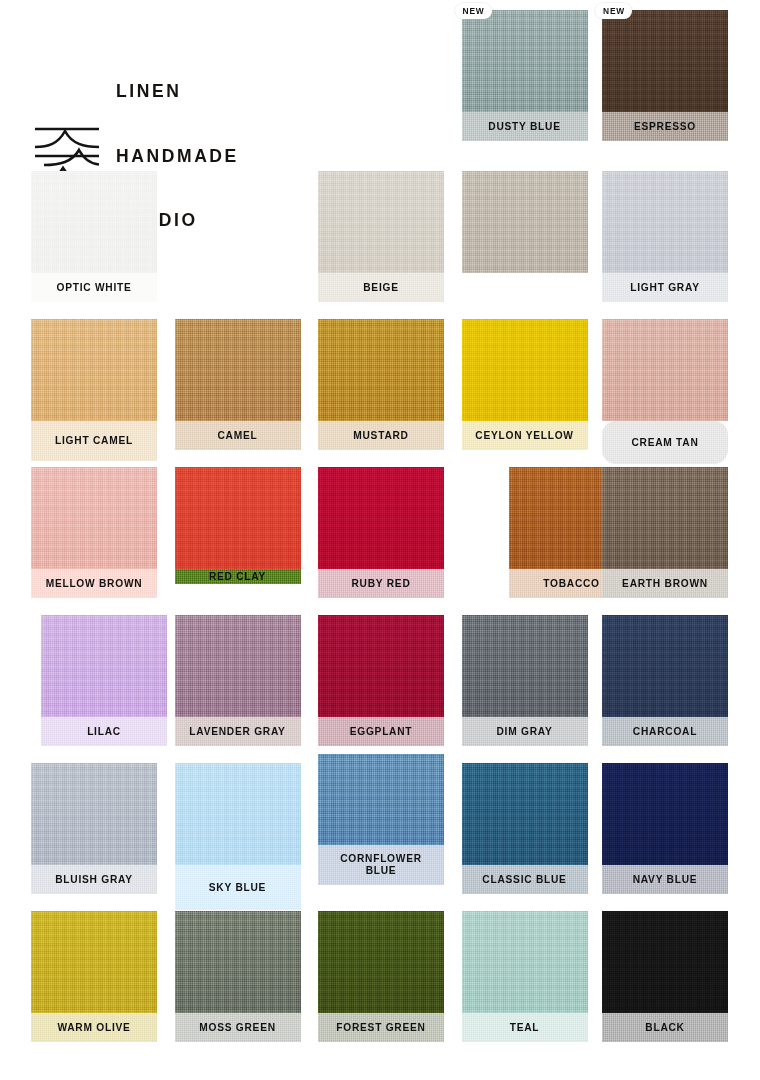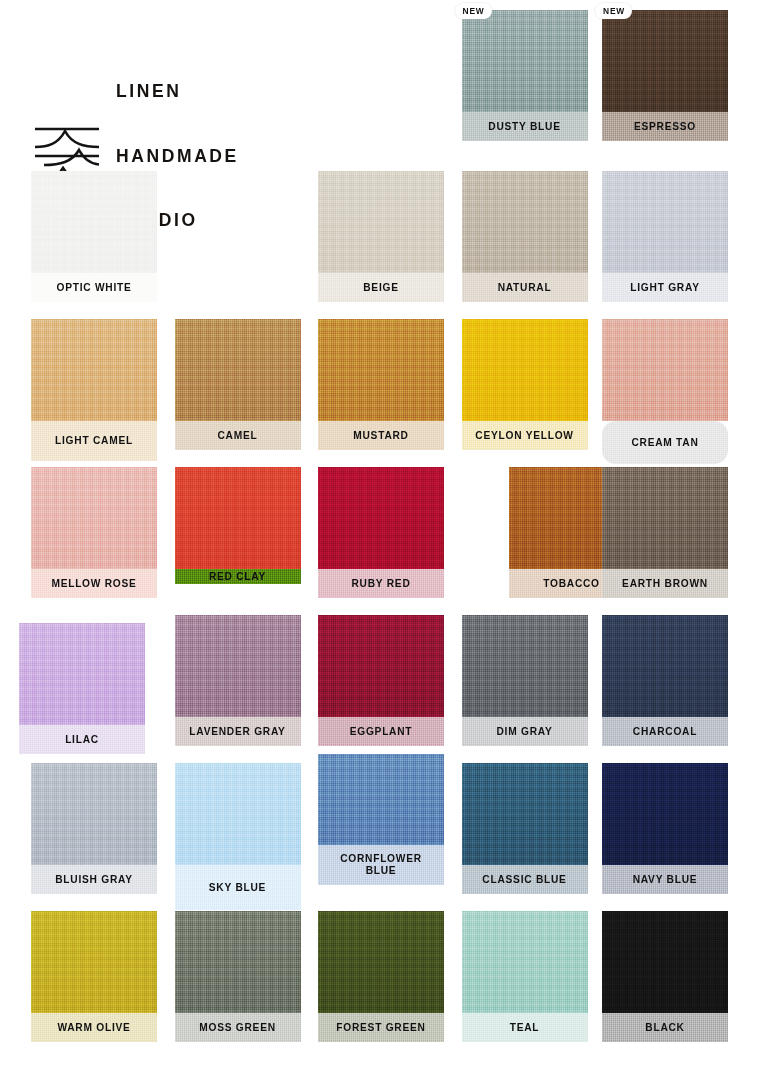--- a/index.html
+++ b/index.html
@@ -172,21 +172,20 @@
     <div class="swatch-card" style="left: 31px; top: 171px; height: 131px;">
       <div class="swatch-fabric" style="height: 102px; background-color: rgb(242, 242, 241);"></div>
       <div class="swatch-label" style="height: 29px; background-color: rgb(251, 251, 250);"><span>OPTIC WHITE</span></div>
     </div>
     <div class="swatch-card" style="left: 318px; top: 171px; height: 131px;">
       <div class="swatch-fabric" style="height: 102px; background-color: rgb(214, 207, 194);"></div>
       <div class="swatch-label" style="height: 29px; background-color: rgb(234, 230, 222);"><span>BEIGE</span></div>
     </div>
     <div class="swatch-card" style="left: 461.5px; top: 171px; height: 131px;">
       <div class="swatch-fabric" style="height: 102px; background-color: rgb(191, 181, 165);"></div>
-      <div class="swatch-label" style="height: 29px; background-color: rgb(221, 214, 203);"><span>NATURAL</span></div>
     </div>
     <div class="swatch-card" style="left: 602px; top: 171px; height: 131px;">
       <div class="swatch-fabric" style="height: 102px; background-color: rgb(199, 203, 212);"></div>
       <div class="swatch-label" style="height: 29px; background-color: rgb(227, 229, 234);"><span>LIGHT GRAY</span></div>
     </div>
     <div class="swatch-card" style="left: 31px; top: 319px; height: 131px;">
       <div class="swatch-fabric" style="height: 102px; background-color: rgb(220, 177, 118);"></div>
       <div class="swatch-label" style="height: 40px; background-color: rgb(240, 227, 203);"><span>LIGHT CAMEL</span></div>
     </div>
     <div class="swatch-card" style="left: 174.5px; top: 319px; height: 131px;">
@@ -200,39 +199,39 @@
     <div class="swatch-card" style="left: 461.5px; top: 319px; height: 131px;">
       <div class="swatch-fabric" style="height: 102px; background-color: rgb(232, 185, 13);"></div>
       <div class="swatch-label" style="height: 29px; background-color: rgb(243, 231, 184);"><span>CEYLON YELLOW</span></div>
     </div>
     <div class="swatch-card" style="left: 602px; top: 319px; height: 131px;">
       <div class="swatch-fabric" style="height: 102px; background-color: rgb(224, 168, 152);"></div>
       <div class="swatch-label" style="height: 43px; background-color: #e5e5e5; border-radius: 14px;"><span>CREAM TAN</span></div>
     </div>
     <div class="swatch-card" style="left: 31px; top: 467px; height: 131px;">
       <div class="swatch-fabric" style="height: 102px; background-color: rgb(232, 180, 172);"></div>
-      <div class="swatch-label" style="height: 29px; background-color: rgb(246, 217, 211);"><span>MELLOW ROSE</span></div>
+      <div class="swatch-label" style="height: 29px; background-color: rgb(246, 217, 211);"><span>MELLOW BROWN</span></div>
     </div>
     <div class="swatch-card" style="left: 174.5px; top: 467px; height: 131px;">
       <div class="swatch-fabric" style="height: 102px; background-color: rgb(217, 64, 47);"></div>
       <div class="swatch-label" style="height: 15px; background-color: #4d7c0f; justify-content: center;"><span>RED CLAY</span></div>
     </div>
     <div class="swatch-card" style="left: 318px; top: 467px; height: 131px;">
       <div class="swatch-fabric" style="height: 102px; background-color: rgb(171, 15, 45);"></div>
       <div class="swatch-label" style="height: 29px; background-color: rgb(223, 182, 191);"><span>RUBY RED</span></div>
     </div>
     <div class="swatch-card" style="left: 461.5px; top: 467px; height: 131px; padding-left: 47px;">
       <div class="swatch-fabric" style="height: 102px; background-color: rgb(165, 90, 34);"></div>
       <div class="swatch-label" style="height: 29px; background-color: rgb(226, 205, 189);"><span>TOBACCO</span></div>
     </div>
     <div class="swatch-card" style="left: 602px; top: 467px; height: 131px;">
       <div class="swatch-fabric" style="height: 102px; background-color: rgb(109, 96, 84);"></div>
       <div class="swatch-label" style="height: 29px; background-color: rgb(207, 202, 195);"><span>EARTH BROWN</span></div>
     </div>
-    <div class="swatch-card" style="left: 19px; top: 615px; height: 117px; margin-top: 8px;">
+    <div class="swatch-card" style="left: 41px; top: 615px; height: 117px;">
       <div class="swatch-fabric" style="height: 102px; background-color: rgb(203, 171, 226);"></div>
       <div class="swatch-label" style="height: 29px; background-color: rgb(230, 220, 240);"><span>LILAC</span></div>
     </div>
     <div class="swatch-card" style="left: 174.5px; top: 615px; height: 149px;">
       <div class="swatch-fabric" style="height: 102px; background-color: rgb(156, 123, 145);"></div>
       <div class="swatch-label" style="height: 29px; background-color: rgb(212, 201, 200);"><span>LAVENDER GRAY</span></div>
     </div>
     <div class="swatch-card" style="left: 318px; top: 615px; height: 131px;">
       <div class="swatch-fabric" style="height: 102px; background-color: rgb(138, 20, 49);"></div>
       <div class="swatch-label" style="height: 29px; background-color: rgb(207, 169, 179);"><span>EGGPLANT</span></div>

